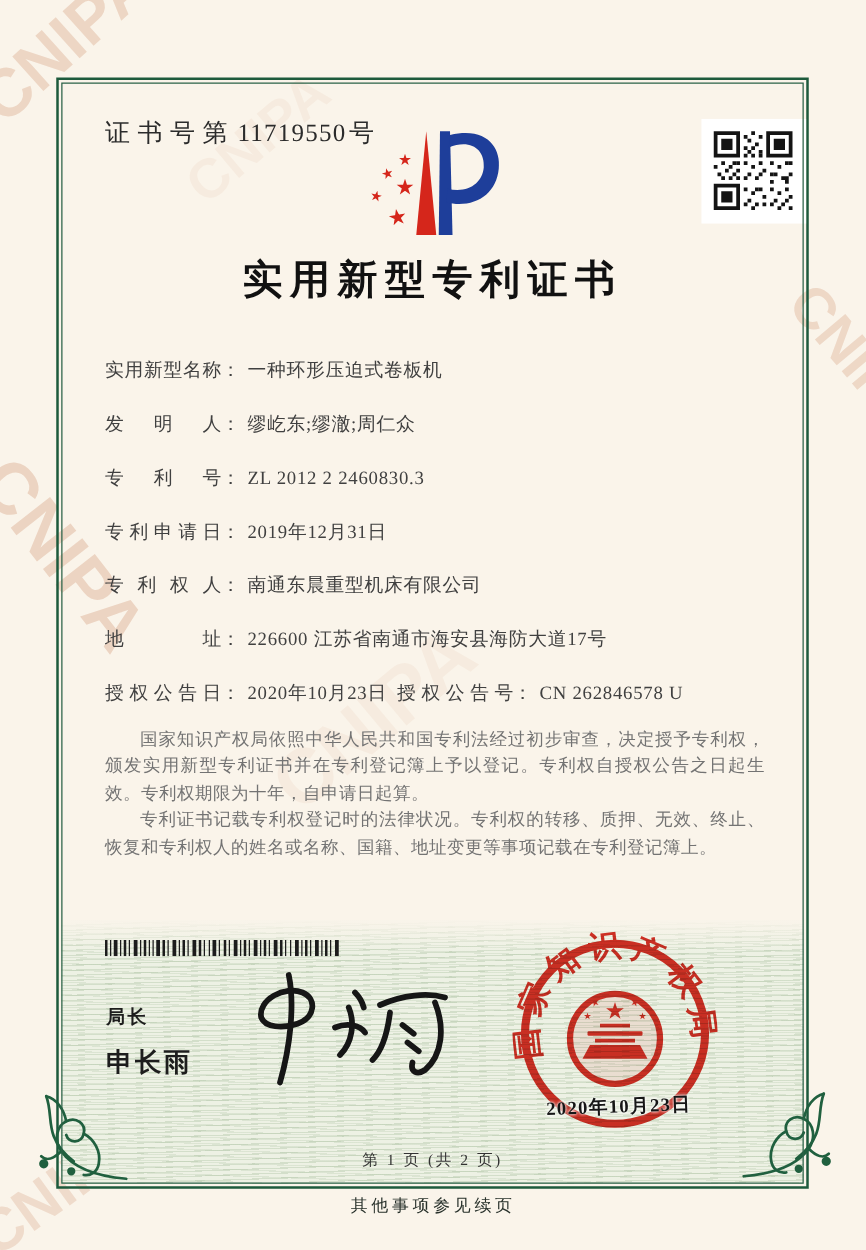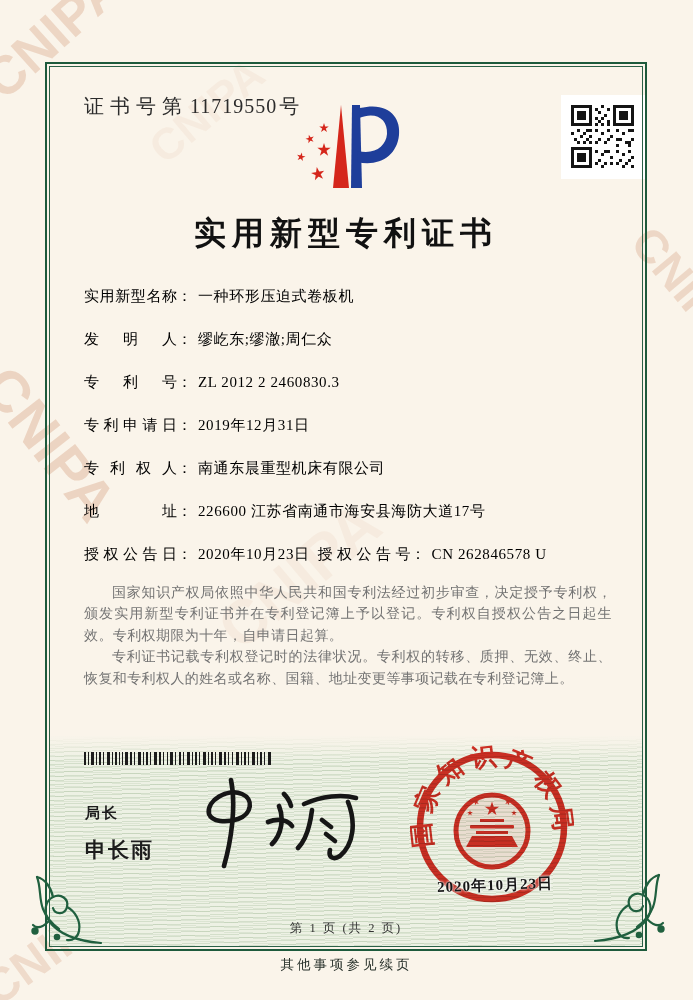--- a/index.html
+++ b/index.html
@@ -26,24 +26,24 @@
         z-index:0;}
   .band::before{content:'';position:absolute;left:0;right:0;top:0;height:26px;
         background:linear-gradient(#f9f4ea, rgba(249,244,234,0));}
   .frame > *{z-index:2;}
   
   .cert-no{position:absolute;left:37px;top:29px;font-size:20px;color:#2b2b2b;}
   .cert-no .sp{letter-spacing:6px;}
   .cert-no .num{letter-spacing:1px;margin:0 2px;}
   .logo{position:absolute;left:244px;top:36px;}
   .qr{position:absolute;left:514px;top:31px;}
-  .title{position:absolute;left:0;right:0;top:134px;margin:14px;text-align:center;
+  .title{position:absolute;left:0;right:0;top:134px;margin:4px;text-align:center;
          font-size:32px;font-weight:bold;letter-spacing:6px;color:#111;}
   
-  .fields{position:absolute;left:37px;top:223px;width:545px;font-size:15px;color:#000000;}
+  .fields{position:absolute;left:37px;top:223px;width:545px;font-size:15px;color:#404040;}
   .frow{height:22px;margin-bottom:21px;white-space:nowrap;}
   .flabel{display:inline-block;width:93px;text-align:justify;text-align-last:justify;vertical-align:top;}
   .fcolon{display:inline-block;margin-right:6px;}
   .fvalue{letter-spacing:.6px;}
   .l2{margin-left:8px;}
   
   .paras{position:absolute;left:37px;top:518px;width:528px;font-size:14px;line-height:21.4px;
          text-align:justify;color:#737373;letter-spacing:.4px;}
   .paras p{margin:0;text-indent:2em;}
   

